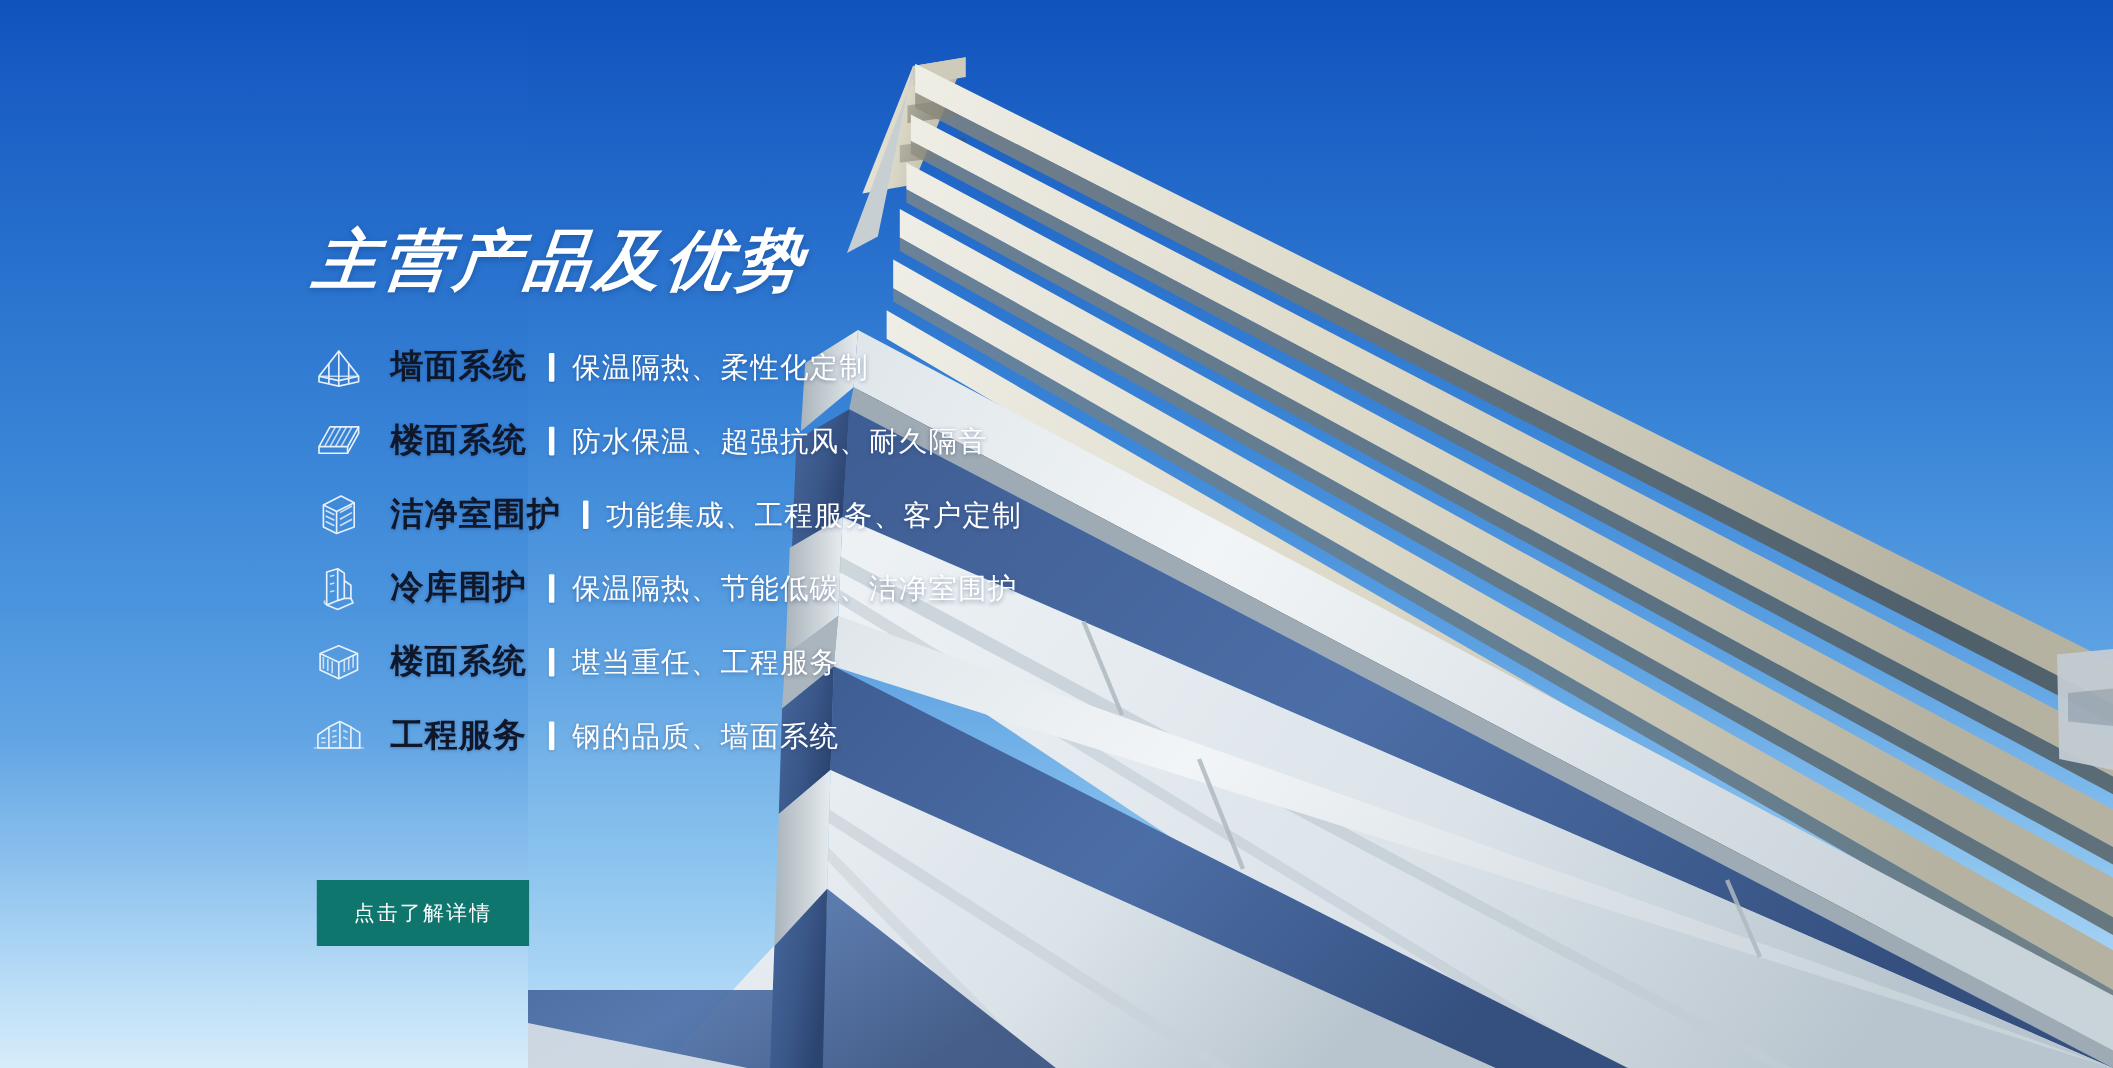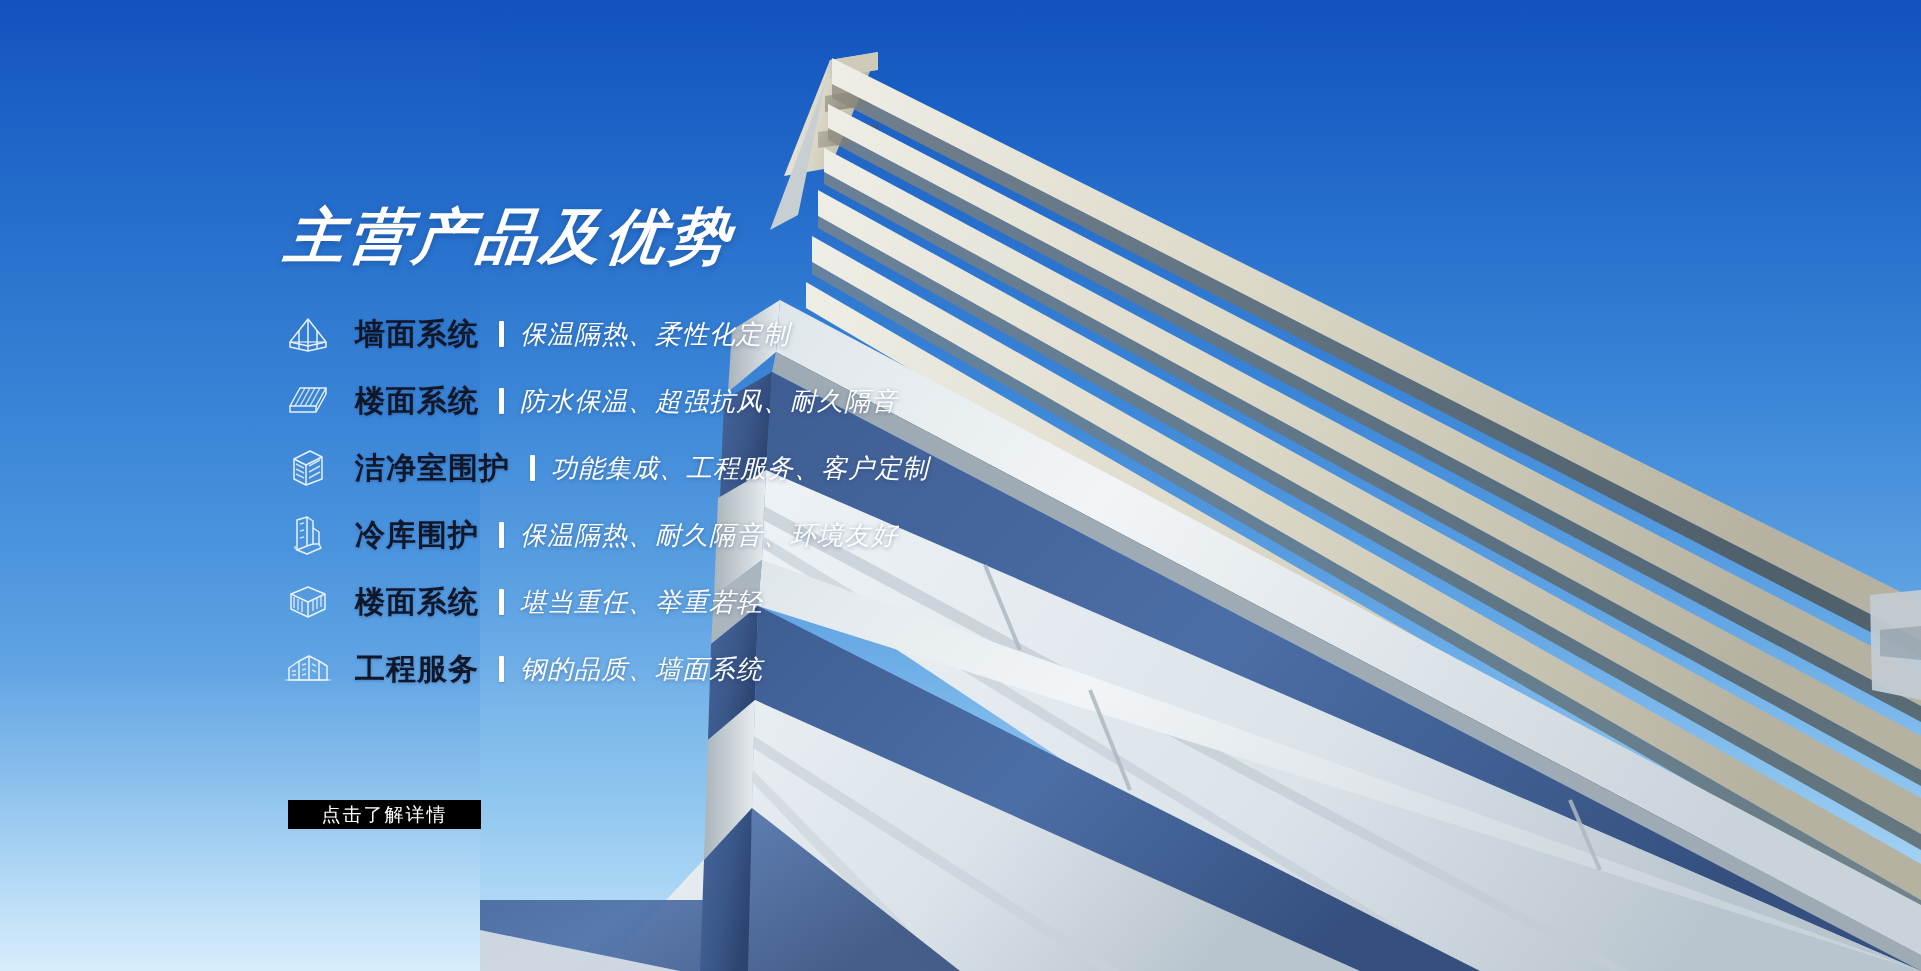--- a/index.html
+++ b/index.html
@@ -98,28 +98,27 @@
     border-radius:1px;
     box-shadow:0 1px 2px rgba(20,40,90,.25);
   }
 
   .row-desc {
     font-size:26px;
     color:#ffffff;
     letter-spacing:1px;
     text-shadow:0 1px 4px rgba(20,45,95,.42);
     line-height:1;
-    font-style:italic;
   }
 
   .cta {
     position:absolute;
     left:288px; top:800px;
-    width:193px; height:29px;
-    background:#000000;
+    width:193px; height:60px;
+    background:#0f766e;
     color:#ffffff;
     border:none;
     font-family:"Liberation Sans","DejaVu Sans",sans-serif;
     font-size:19px;
     letter-spacing:2px;
     cursor:pointer;
     display:flex; align-items:center; justify-content:center;
     line-height:1;
   }
 </style>
@@ -337,41 +336,41 @@
           <path d="M24 14 L30 18 L30 30 L24 30"></path>
           <path d="M8 36 L18 40 L32 34 L30 30"></path>
           <path d="M8 36 L6 34 L6 32" opacity=".8"></path>
           <path d="M11 10 L15 9" opacity=".8"></path>
           <path d="M11 17 L15 16" opacity=".8"></path>
           <path d="M11 24 L15 23" opacity=".8"></path>
         </svg>
       </span>
       <span class="row-title">冷库围护</span>
       <span class="row-sep"></span>
-      <span class="row-desc">保温隔热、耐久隔音、环境友好</span>
+      <span class="row-desc">保温隔热、节能低碳、洁净室围护</span>
     </div>
 
 
     <div class="row">
       <span class="row-icon">
         <svg width="44" height="38" viewBox="0 0 44 38" fill="none" stroke="#e8f1fb" stroke-width="1.5" stroke-linejoin="round">
           <path d="M5 11 L22 4 L39 11 L39 26 L22 34 L5 26 Z"></path>
           <path d="M5 11 L22 19 L39 11"></path>
           <path d="M22 19 L22 34"></path>
           <path d="M8 14 L8 25" opacity=".8"></path>
           <path d="M12 16 L12 27" opacity=".8"></path>
           <path d="M16 18 L16 29" opacity=".8"></path>
           <path d="M27 17 L27 28" opacity=".8"></path>
           <path d="M31 15 L31 26" opacity=".8"></path>
           <path d="M35 13 L35 24" opacity=".8"></path>
         </svg>
       </span>
       <span class="row-title">楼面系统</span>
       <span class="row-sep"></span>
-      <span class="row-desc">堪当重任、举重若轻</span>
+      <span class="row-desc">堪当重任、工程服务</span>
     </div>
 
     <div class="row">
       <span class="row-icon">
         <svg width="46" height="34" viewBox="0 0 46 34" fill="none" stroke="#e8f1fb" stroke-width="1.5" stroke-linejoin="round">
           <path d="M4 16 L14 9 L14 28 L4 28 Z"></path>
           <path d="M14 9 L24 4 L24 28 L14 28"></path>
           <path d="M24 4 L34 9 L34 28 L24 28"></path>
           <path d="M34 9 L42 14 L42 28 L34 28"></path>
           <path d="M7 19 L11 19 M7 23 L11 23" opacity=".8"></path>

